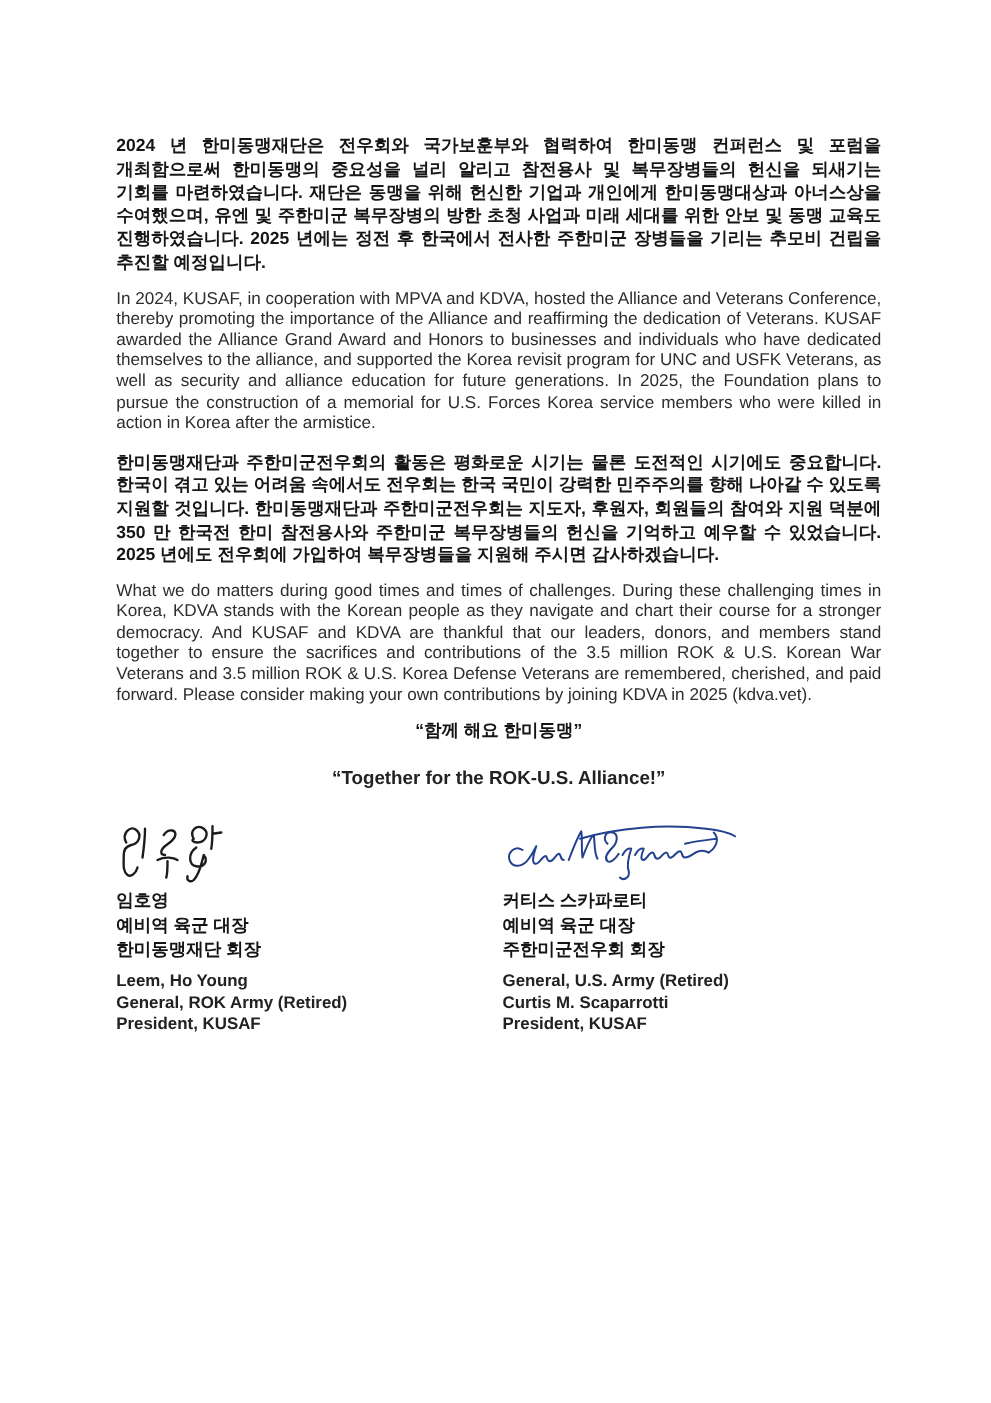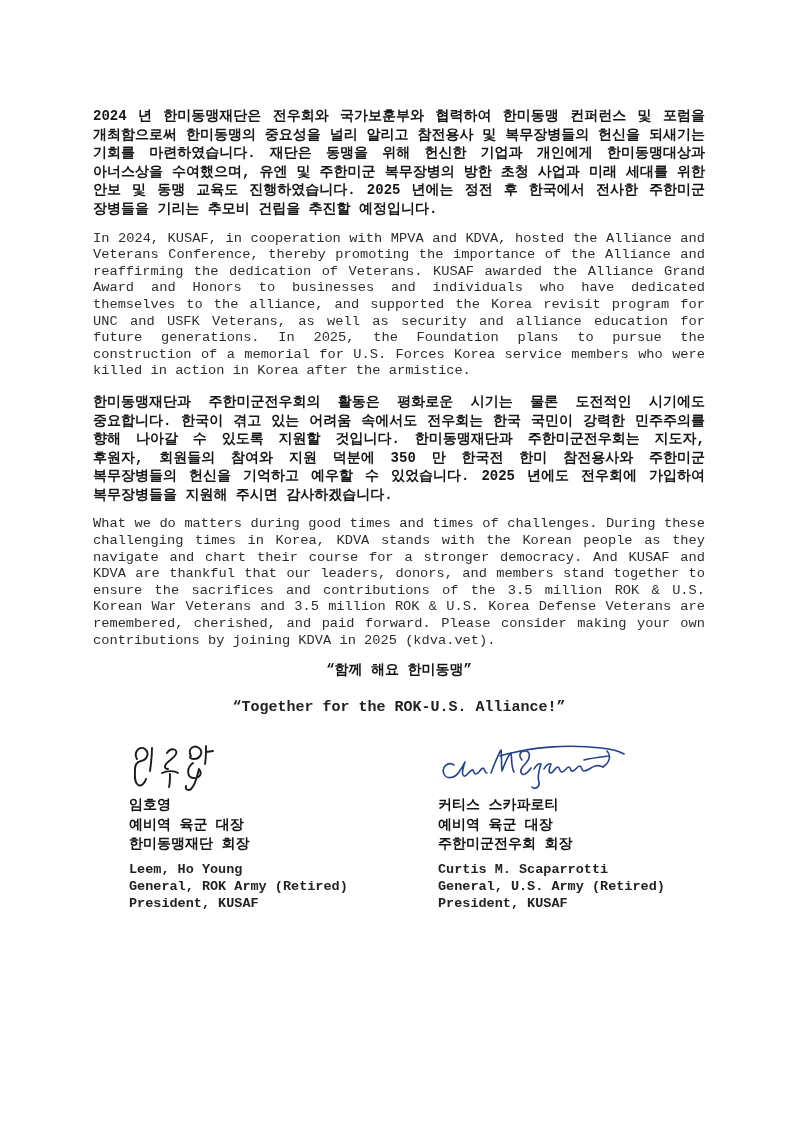--- a/index.html
+++ b/index.html
@@ -5,21 +5,21 @@
   html, body {
     margin: 0;
     padding: 0;
     background: #ffffff;
   }
   .page {
     position: relative;
     width: 793px;
     height: 924px;
     background: #ffffff;
-    font-family: Liberation Mono, monospace;
+    font-family: Liberation Sans, sans-serif;
     color: #1c1c1c;
     overflow: hidden;
   }
   .content {
     position: absolute;
     left: 93px;
     top: 107px;
     width: 612px;
   }
   p.ko {
@@ -53,21 +53,21 @@
   }
   .slogan-en {
     font-size: 15px;
     font-weight: 700;
     color: #222222;
   }
   .sig-row {
     display: flex;
     margin-top: 27px;
   }
-  .sig-col-left { width: 309px; margin-left: 36px; }
+  .sig-col-left { width: 309px; }
   .sig-col-right { flex: 1; }
   .sig-image {
     display: block;
     margin-bottom: 3px;
   }
   .name-block-ko div {
     font-size: 14px;
     font-weight: 700;
     line-height: 19.5px;
     color: #141414;
@@ -140,21 +140,21 @@
             <path d="M165,24 C171,20 174,13 169,8"></path>
             <path d="M146,17 C154,15 163,14 171,13"></path>
           </g>
         </svg>
         <div class="name-block-ko">
           <div>커티스 스카파로티</div>
           <div>예비역 육군 대장</div>
           <div>주한미군전우회 회장</div>
         </div>
         <div class="name-block-en">
+          <div>General, U.S. Army (Retired)</div>
           <div>Curtis M. Scaparrotti</div>
-          <div>General, U.S. Army (Retired)</div>
           <div>President, KUSAF</div>
         </div>
       </div>
 
     </div>
   </div>
 </div>
 
 </body></html>

